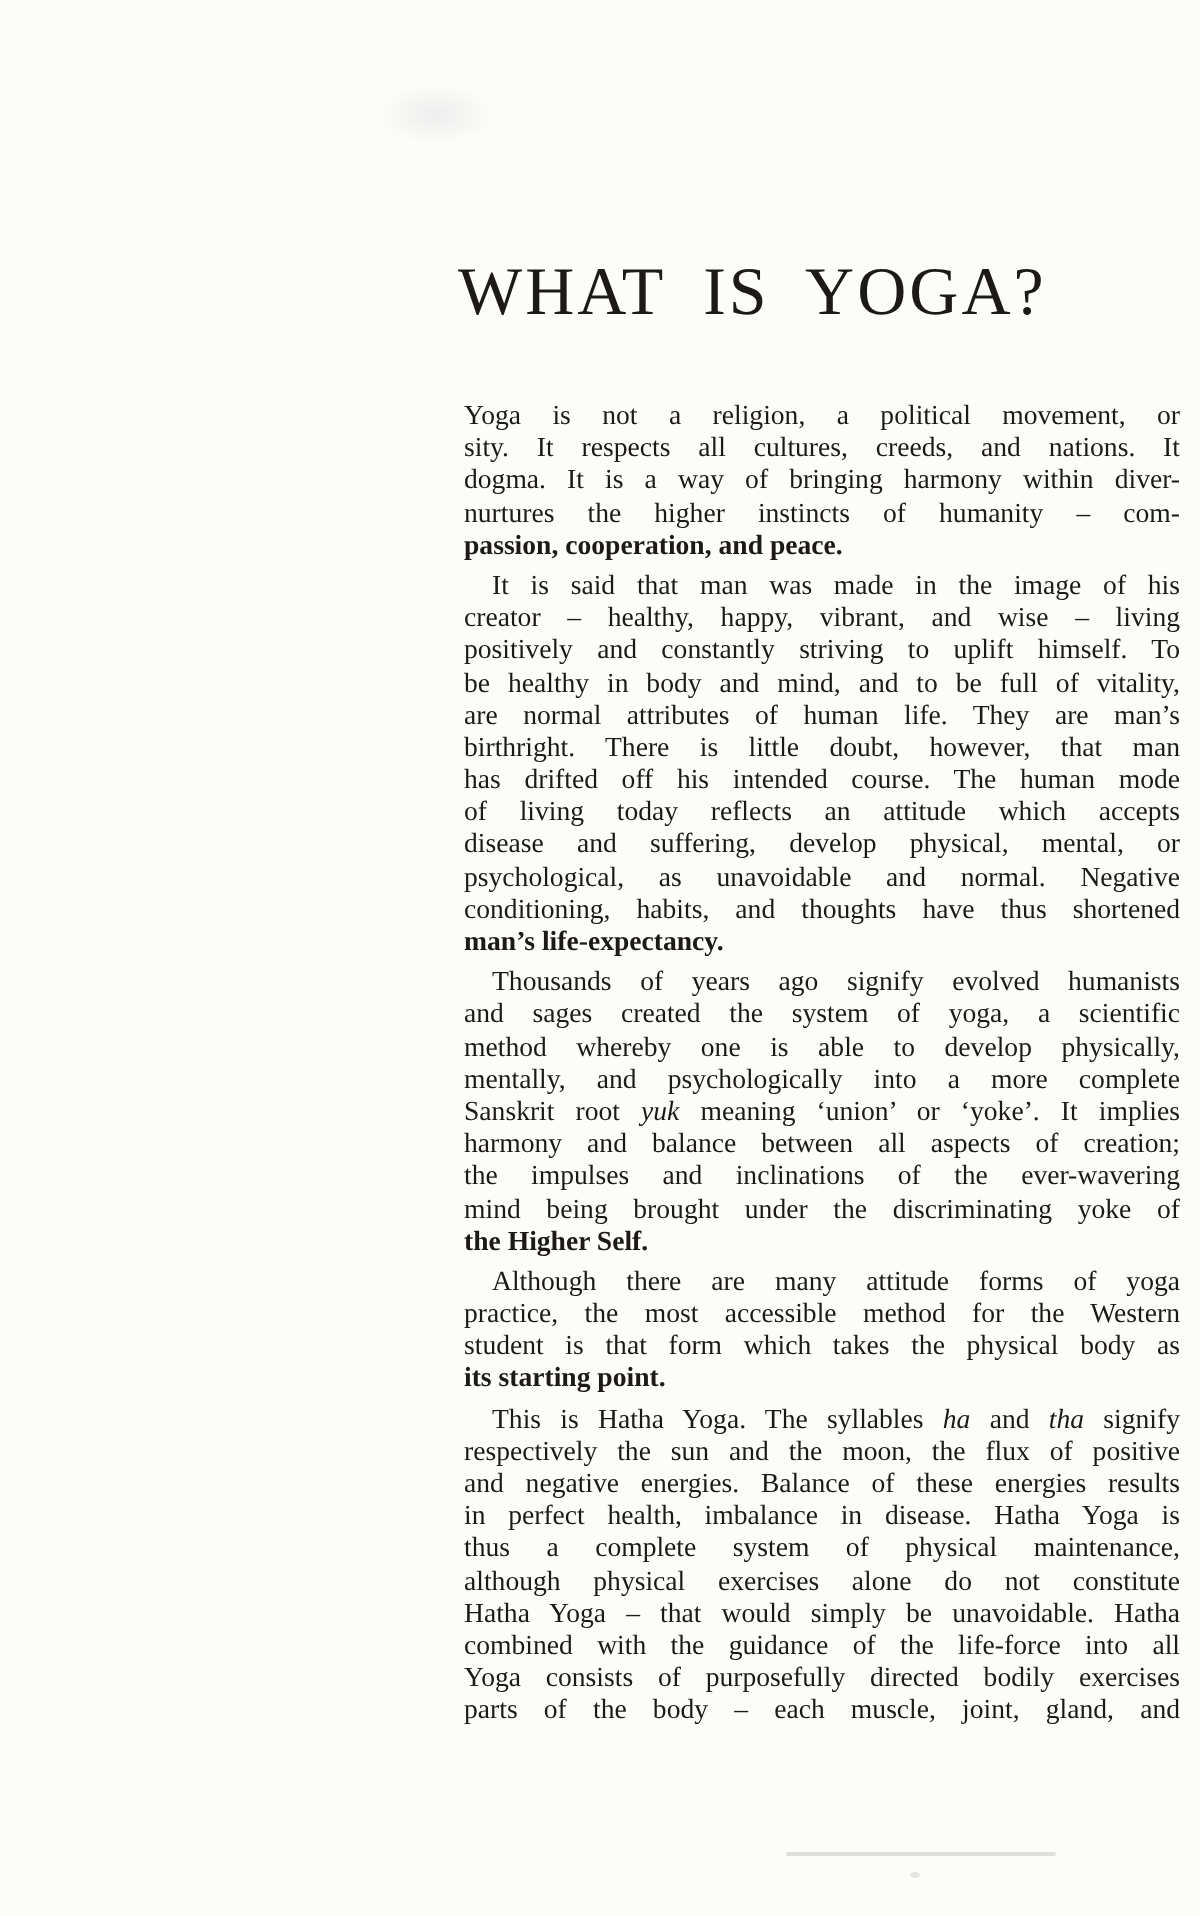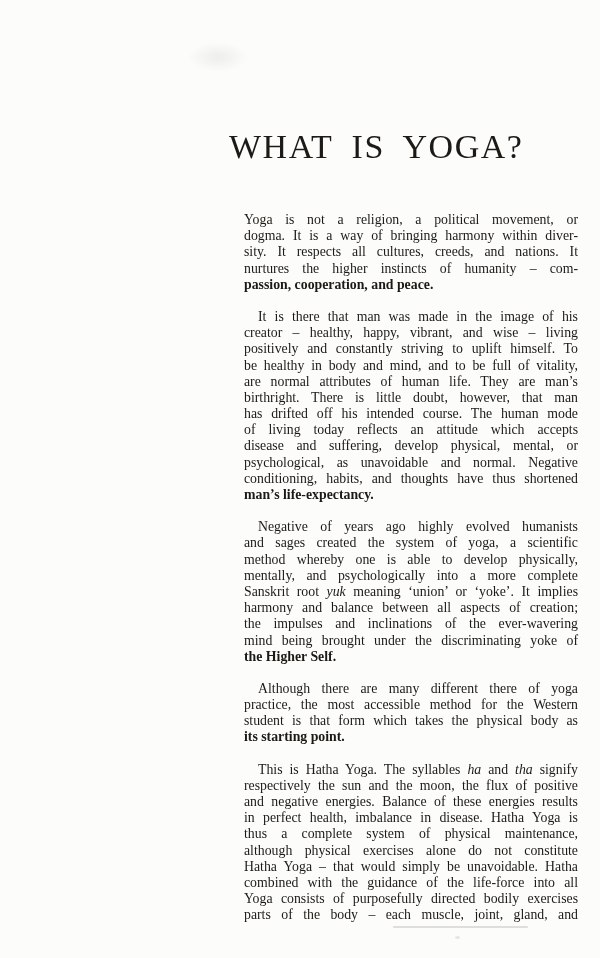--- a/index.html
+++ b/index.html
@@ -32,21 +32,21 @@
   }
   
   #text-block {
     position: absolute;
     left: 228px;
     top: 196px;
     width: 366px;
     font-size: 13.8px;
     line-height: 16.19px;
   }
-  .para { margin: 16px; padding: 0; }
+  .para { margin: 4px; padding: 0; }
   .line {
     height: 16.19px;
     text-align: justify;
     text-align-last: justify;
     overflow: visible;
     white-space: nowrap;
   }
   .line.last {
     text-align-last: left;
     font-weight: bold;
@@ -86,52 +86,52 @@
 </style>
 </head>
 <body>
 
 <div id="page">
   <div class="smudge"></div>
   <h1 id="title">WHAT IS YOGA?</h1>
   <div id="text-block">
       <div class="para">
         <div class="line">Yoga is not a religion, a political movement, or</div>
+        <div class="line">sity. It respects all cultures, creeds, and nations. It</div>
         <div class="line">dogma. It is a way of bringing harmony within diver-</div>
-        <div class="line">sity. It respects all cultures, creeds, and nations. It</div>
         <div class="line">nurtures the higher instincts of humanity – com-</div>
         <div class="line last">passion, cooperation, and peace.</div>
       </div>
       <div class="para">
-        <div class="line indent">It is there that man was made in the image of his</div>
+        <div class="line indent">It is said that man was made in the image of his</div>
         <div class="line">creator – healthy, happy, vibrant, and wise – living</div>
         <div class="line">positively and constantly striving to uplift himself. To</div>
         <div class="line">be healthy in body and mind, and to be full of vitality,</div>
         <div class="line">are normal attributes of human life. They are man’s</div>
         <div class="line">birthright. There is little doubt, however, that man</div>
         <div class="line">has drifted off his intended course. The human mode</div>
         <div class="line">of living today reflects an attitude which accepts</div>
         <div class="line">disease and suffering, develop physical, mental, or</div>
         <div class="line">psychological, as unavoidable and normal. Negative</div>
         <div class="line">conditioning, habits, and thoughts have thus shortened</div>
         <div class="line last">man’s life-expectancy.</div>
       </div>
       <div class="para">
-        <div class="line indent">Negative of years ago highly evolved humanists</div>
+        <div class="line indent">Thousands of years ago signify evolved humanists</div>
         <div class="line">and sages created the system of yoga, a scientific</div>
         <div class="line">method whereby one is able to develop physically,</div>
         <div class="line">mentally, and psychologically into a more complete</div>
         <div class="line">Sanskrit root <i>yuk</i> meaning ‘union’ or ‘yoke’. It implies</div>
         <div class="line">harmony and balance between all aspects of creation;</div>
         <div class="line">the impulses and inclinations of the ever-wavering</div>
         <div class="line">mind being brought under the discriminating yoke of</div>
         <div class="line last">the Higher Self.</div>
       </div>
       <div class="para">
-        <div class="line indent">Although there are many different there of yoga</div>
+        <div class="line indent">Although there are many attitude forms of yoga</div>
         <div class="line">practice, the most accessible method for the Western</div>
         <div class="line">student is that form which takes the physical body as</div>
         <div class="line last">its starting point.</div>
       </div>
       <div class="para">
         <div class="line indent">This is Hatha Yoga. The syllables <i>ha</i> and <i>tha</i> signify</div>
         <div class="line">respectively the sun and the moon, the flux of positive</div>
         <div class="line">and negative energies. Balance of these energies results</div>
         <div class="line">in perfect health, imbalance in disease. Hatha Yoga is</div>
         <div class="line">thus a complete system of physical maintenance,</div>

